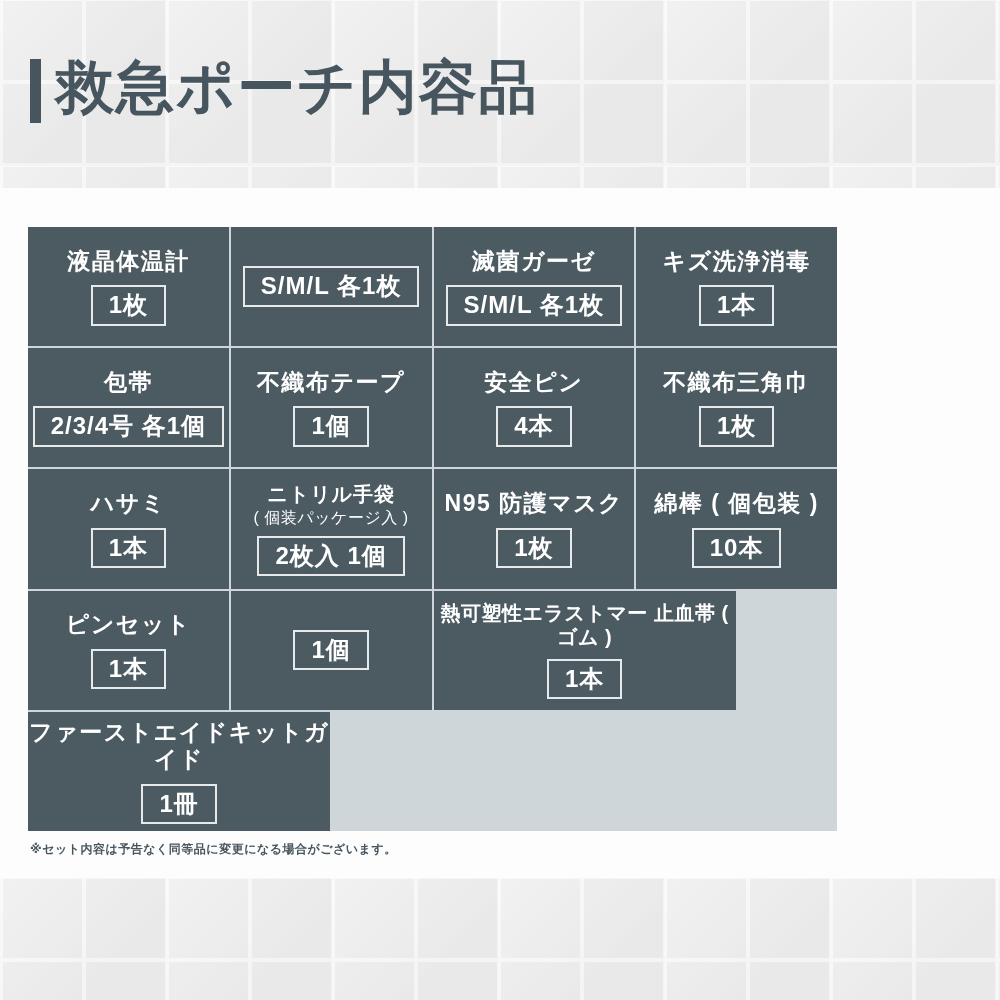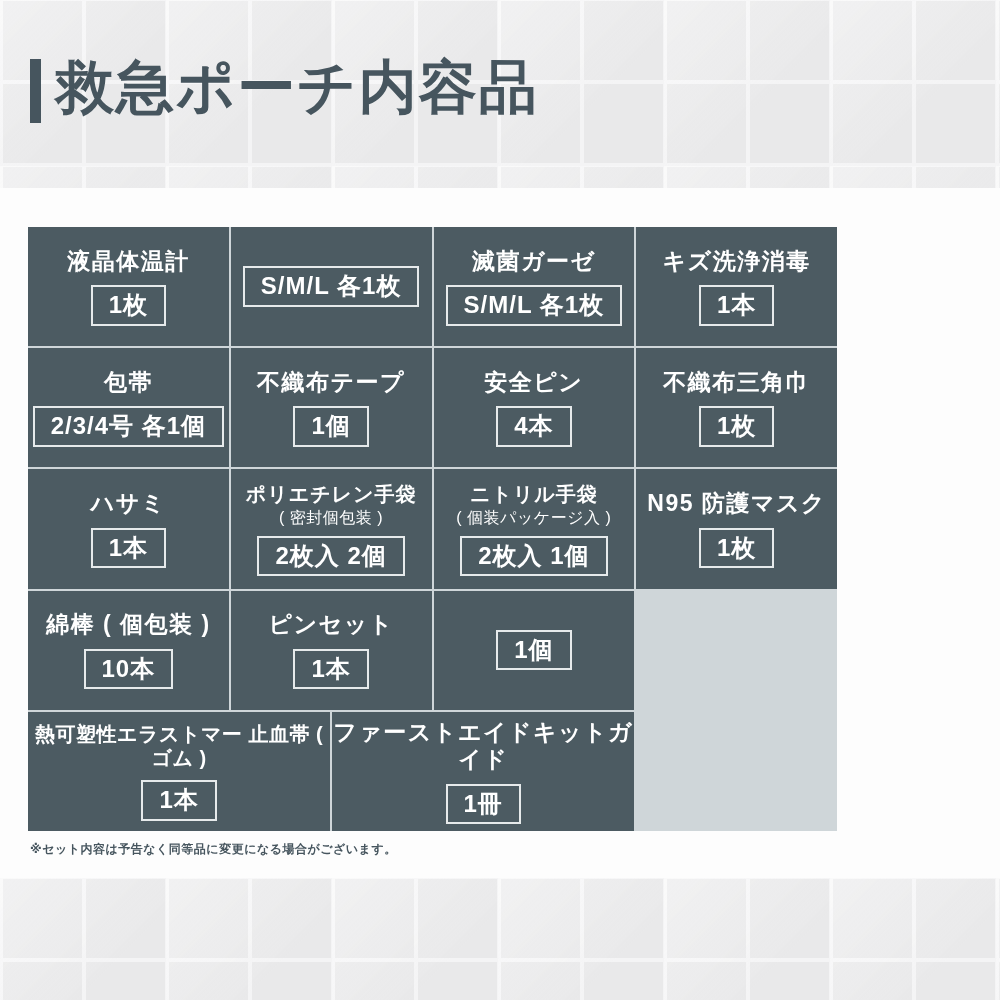--- a/index.html
+++ b/index.html
@@ -155,27 +155,20 @@
     </div>
   </div>
 
   <div class="cell">
     <div class="item-name">ハサミ</div>
     <div class="qty-row">
       <span class="qty-badge">1本</span>
     </div>
   </div>
 
-  <div class="cell two-line">
-    <div class="item-name">ポリエチレン手袋</div>
-    <div class="item-sub">( 密封個包装 )</div>
-    <div class="qty-row">
-      <span class="qty-badge">2枚入 2個</span>
-    </div>
-  </div>
 
   <div class="cell two-line">
     <div class="item-name">ニトリル手袋</div>
     <div class="item-sub">( 個装パッケージ入 )</div>
     <div class="qty-row">
       <span class="qty-badge">2枚入 1個</span>
     </div>
   </div>
 
   <div class="cell">

